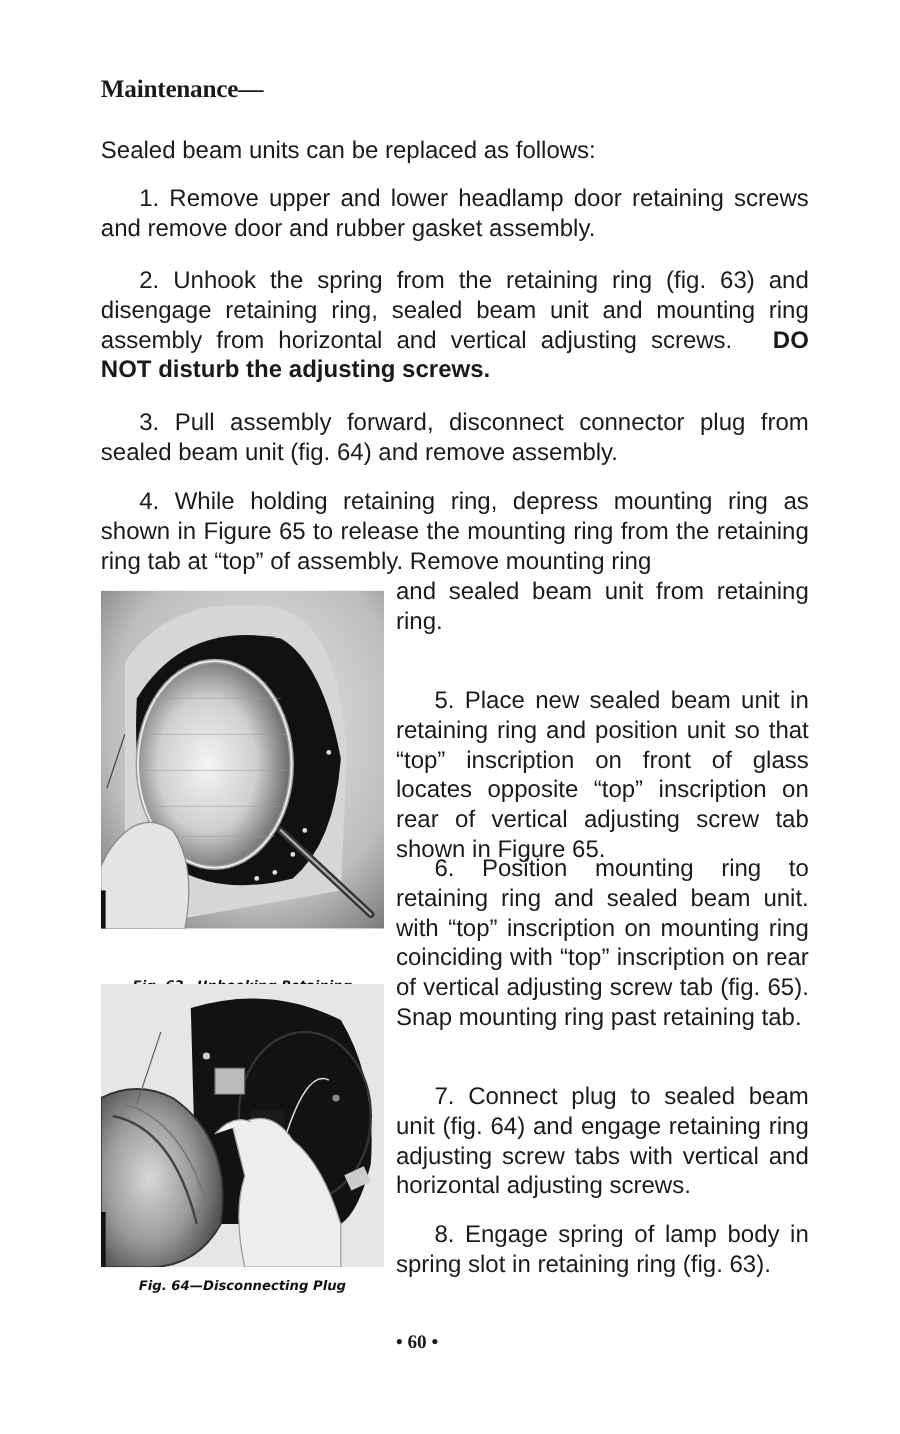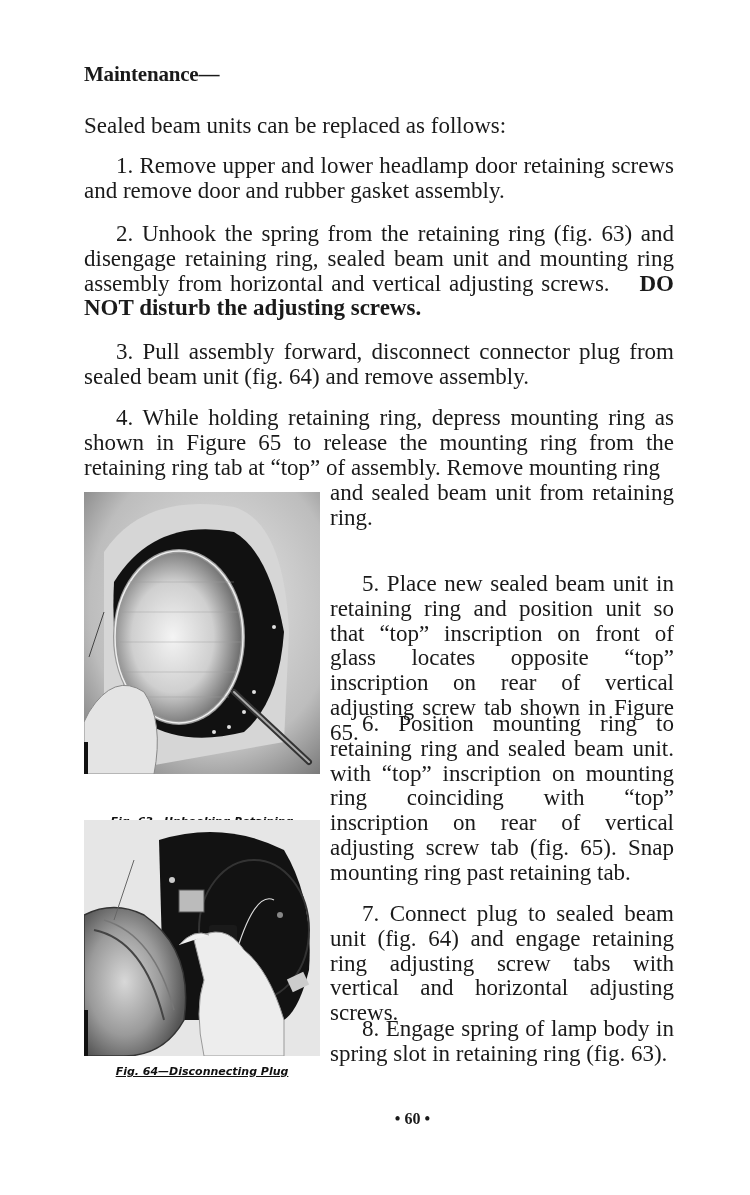--- a/index.html
+++ b/index.html
@@ -20,22 +20,22 @@
     left: 84px;
     top: 62px;
     font-family: "Liberation Serif", serif;
     font-weight: bold;
     font-size: 21px;
     letter-spacing: -0.2px;
     text-align: center;
   }
   .para {
     position: absolute;
-    font-family: Liberation Serif, serif;
-    font-size: 23px;
+    font-family: Liberation Sans, sans-serif;
+    font-size: 20px;
     line-height: 24.8px;
     text-align: justify;
     text-align-last: left;
   }
   .full { left: 84px; width: 590px; }
   .right { left: 330px; width: 344px; }
   .indent { text-indent: 32px; }
   .bold { font-weight: bold; margin-left: 22px; }
 
   .figure {
@@ -54,21 +54,21 @@
     font-style: italic;
     font-size: 11px;
     line-height: 15px;
     color: #111;
   }
   .page-number {
     position: absolute;
     left: 330px;
     top: 1110px;
     width: 100px;
-    text-align: right;
+    text-align: left;
     font-family: "Liberation Serif", serif;
     font-weight: bold;
     font-size: 16px;
   }
 </style>
 </head>
 <body>
 
 <div class="heading">Maintenance—</div>
 
@@ -159,15 +159,15 @@
     <path d="M20 100 Q70 115 90 190" fill="none" stroke="#777" stroke-width="1.5"></path>
     <rect x="125" y="105" width="28" height="26" rx="3" fill="#1a1a1a"></rect>
     <circle cx="133" cy="115" r="2" fill="#888"></circle>
     <circle cx="143" cy="120" r="2" fill="#888"></circle>
     <path d="M110 120 Q140 100 160 130 Q185 150 200 200 L200 236 L120 236 Q110 190 120 160 Z" fill="#ededed" stroke="#999" stroke-width="1"></path>
     <path d="M95 125 Q110 108 125 115" fill="#f2f2f2" stroke="#999"></path>
     <line x1="50" y1="40" x2="30" y2="100" stroke="#666" stroke-width="1"></line>
     <rect x="0" y="190" width="4" height="46" fill="#111"></rect>
   </svg>
 </div>
-<div class="caption" style="top:1064px;text-decoration:underline;">Fig. 64—Disconnecting Plug</div>
+<div class="caption" style="top:1064px;">Fig. 64—Disconnecting Plug</div>
 
 <div class="page-number">• 60 •</div>
 
 </body></html>

